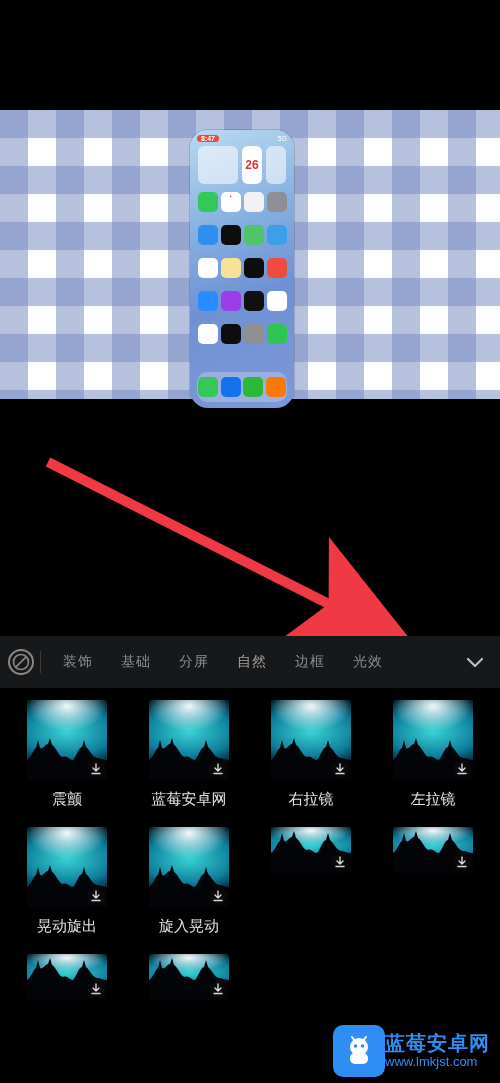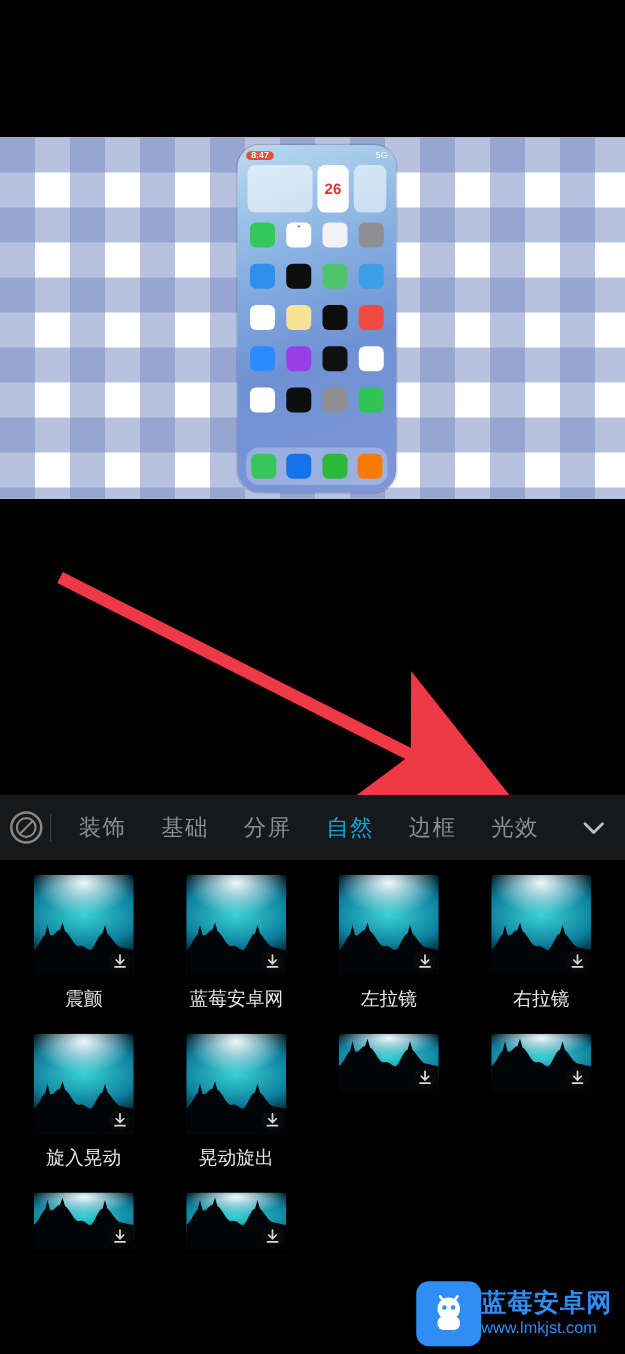--- a/index.html
+++ b/index.html
@@ -12,21 +12,21 @@
     
     .gingham {
       position:absolute; inset:0;
       background:
         linear-gradient(to right, rgba(123,143,196,.55) 50%, rgba(255,255,255,0) 50%) 0 0 / 56px 56px,
         linear-gradient(to bottom, rgba(123,143,196,.55) 50%, rgba(255,255,255,0) 50%) 0 0 / 56px 56px,
         #fff;
       filter: blur(.3px);
     }
     
-    .phone { position:absolute; left:190px; top:6px; width:127px; height:278px; border-radius:18px;
+    .phone { position:absolute; left:190px; top:20px; width:104px; height:278px; border-radius:18px;
       background:linear-gradient(160deg,#badaf0 0%,#84aee0 35%,#6f91d4 60%,#7e97d8 100%); box-shadow:0 0 0 1px rgba(0,0,0,.15);}
     .phone-status {position:absolute;top:4px;left:7px;right:7px;height:9px;display:flex;justify-content:space-between;align-items:center;font-size:7px;color:#fff;}
     .phone-status .rec{background:#e94b3c;border-radius:6px;padding:0 4px;font-weight:600}
     .widgets{position:absolute;top:16px;left:8px;right:8px;height:38px;display:flex;gap:4px;}
     .widgets div{flex:1;background:rgba(255,255,255,.7);border-radius:6px;display:flex;align-items:center;justify-content:center;font-size:8px;color:#333;}
     .apps {position:absolute;top:60px;left:5px;right:5px;bottom:44px;display:grid;grid-template-columns:repeat(4,1fr);grid-auto-rows:29px;gap:4px 2px;padding:2px;}
     .app{width:20px;height:20px;border-radius:5px;margin:0 auto;position:relative;}
     .app::after{content:"";position:absolute;top:22px;left:-4px;right:-4px;height:6px;font-size:5px;color:#fff;text-align:center;}
     .dock{position:absolute;bottom:6px;left:7px;right:7px;height:30px;background:rgba(255,255,255,.25);border-radius:10px;display:flex;justify-content:space-around;align-items:center;}
     .dock .app{width:20px;height:20px;border-radius:5px;}
@@ -34,22 +34,22 @@
 
     
     .arrow-svg{position:absolute;top:450px;left:40px;width:430px;height:220px;pointer-events:none;}
 
     
     .tabs-row { position:absolute; top:636px; left:0; width:500px; height:52px; background:#171819; display:flex; align-items:center; padding:0 8px;}
     .none-icon{width:26px;height:26px;border:2px solid #888;border-radius:50%;display:flex;align-items:center;justify-content:center;margin-right:6px;flex:0 0 auto;}
     .none-icon svg{width:20px;height:20px;}
     .divider{width:1px;height:22px;background:#393b3d;margin-right:8px;}
     .tabs{flex:1;display:flex;gap:0;}
-    .tab{flex:0 0 auto; padding:0 14px;font-size:18px;color:#8c8e90;letter-spacing:1px;text-align:center;}
-    .tab.active{color:#0ea5e9;}
+    .tab{flex:0 0 auto; padding:0 14px;font-size:14px;color:#8c8e90;letter-spacing:1px;text-align:center;}
+    .tab.active{color:#a3a3a3;}
     .collapse{flex:0 0 auto;width:34px;height:34px;display:flex;align-items:center;justify-content:center;color:#bcbdbf;margin-left:auto;}
 
     
     .grid{position:absolute;top:700px;left:0;width:500px;padding:0 24px;display:grid;grid-template-columns:repeat(4,1fr);column-gap:36px;row-gap:18px;}
     .cell{display:flex;flex-direction:column;align-items:center;}
     .thumb{width:80px;height:80px;border-radius:2px;position:relative;overflow:hidden;
       background:
         radial-gradient(ellipse 70% 45% at 50% 8%, rgba(255,255,255,.95), rgba(255,255,255,0) 70%),
         radial-gradient(ellipse 110% 60% at 50% 40%, #39d2d4 0%, #0d7f9c 50%, #03202b 78%),
         linear-gradient(#000,#000);
@@ -186,60 +186,60 @@
         <div class="thumb">
           <svg viewBox="0 0 80 42" preserveAspectRatio="none">
             <path d="M0,42 L0,22 C4,20 7,10 9,10 L11,2 L13,10 C16,12 18,6 21,6 L23,0 L25,7 C29,9 32,19 36,19 C40,17 42,22 46,22 C49,19 52,9 55,9 L57,2 L59,9 C62,11 66,20 70,20 C73,20 76,22 80,22 L80,42 Z" fill="#020408"></path>
           </svg>
           <div class="dlbadge">
             <svg viewBox="0 0 12 12">
               <path d="M6 1v7M3 5l3 3 3-3M2 10.5h8" stroke="#d8d9da" stroke-width="1.4" fill="none" stroke-linecap="round" stroke-linejoin="round"></path>
             </svg>
           </div>
         </div>
+        <div class="elabel">右拉镜</div>
+      </div>
+      <div class="cell">
+        <div class="thumb">
+          <svg viewBox="0 0 80 42" preserveAspectRatio="none">
+            <path d="M0,42 L0,22 C4,20 7,10 9,10 L11,2 L13,10 C16,12 18,6 21,6 L23,0 L25,7 C29,9 32,19 36,19 C40,17 42,22 46,22 C49,19 52,9 55,9 L57,2 L59,9 C62,11 66,20 70,20 C73,20 76,22 80,22 L80,42 Z" fill="#020408"></path>
+          </svg>
+          <div class="dlbadge">
+            <svg viewBox="0 0 12 12">
+              <path d="M6 1v7M3 5l3 3 3-3M2 10.5h8" stroke="#d8d9da" stroke-width="1.4" fill="none" stroke-linecap="round" stroke-linejoin="round"></path>
+            </svg>
+          </div>
+        </div>
         <div class="elabel">左拉镜</div>
       </div>
       <div class="cell">
         <div class="thumb">
           <svg viewBox="0 0 80 42" preserveAspectRatio="none">
             <path d="M0,42 L0,22 C4,20 7,10 9,10 L11,2 L13,10 C16,12 18,6 21,6 L23,0 L25,7 C29,9 32,19 36,19 C40,17 42,22 46,22 C49,19 52,9 55,9 L57,2 L59,9 C62,11 66,20 70,20 C73,20 76,22 80,22 L80,42 Z" fill="#020408"></path>
           </svg>
           <div class="dlbadge">
             <svg viewBox="0 0 12 12">
               <path d="M6 1v7M3 5l3 3 3-3M2 10.5h8" stroke="#d8d9da" stroke-width="1.4" fill="none" stroke-linecap="round" stroke-linejoin="round"></path>
             </svg>
           </div>
         </div>
-        <div class="elabel">右拉镜</div>
+        <div class="elabel">晃动旋出</div>
       </div>
       <div class="cell">
         <div class="thumb">
           <svg viewBox="0 0 80 42" preserveAspectRatio="none">
             <path d="M0,42 L0,22 C4,20 7,10 9,10 L11,2 L13,10 C16,12 18,6 21,6 L23,0 L25,7 C29,9 32,19 36,19 C40,17 42,22 46,22 C49,19 52,9 55,9 L57,2 L59,9 C62,11 66,20 70,20 C73,20 76,22 80,22 L80,42 Z" fill="#020408"></path>
           </svg>
           <div class="dlbadge">
             <svg viewBox="0 0 12 12">
               <path d="M6 1v7M3 5l3 3 3-3M2 10.5h8" stroke="#d8d9da" stroke-width="1.4" fill="none" stroke-linecap="round" stroke-linejoin="round"></path>
             </svg>
           </div>
         </div>
         <div class="elabel">旋入晃动</div>
-      </div>
-      <div class="cell">
-        <div class="thumb">
-          <svg viewBox="0 0 80 42" preserveAspectRatio="none">
-            <path d="M0,42 L0,22 C4,20 7,10 9,10 L11,2 L13,10 C16,12 18,6 21,6 L23,0 L25,7 C29,9 32,19 36,19 C40,17 42,22 46,22 C49,19 52,9 55,9 L57,2 L59,9 C62,11 66,20 70,20 C73,20 76,22 80,22 L80,42 Z" fill="#020408"></path>
-          </svg>
-          <div class="dlbadge">
-            <svg viewBox="0 0 12 12">
-              <path d="M6 1v7M3 5l3 3 3-3M2 10.5h8" stroke="#d8d9da" stroke-width="1.4" fill="none" stroke-linecap="round" stroke-linejoin="round"></path>
-            </svg>
-          </div>
-        </div>
-        <div class="elabel">晃动旋出</div>
       </div>
       <div class="cell cut">
         <div class="thumb">
           <svg viewBox="0 0 80 42" preserveAspectRatio="none">
             <path d="M0,42 L0,22 C4,20 7,10 9,10 L11,2 L13,10 C16,12 18,6 21,6 L23,0 L25,7 C29,9 32,19 36,19 C40,17 42,22 46,22 C49,19 52,9 55,9 L57,2 L59,9 C62,11 66,20 70,20 C73,20 76,22 80,22 L80,42 Z" fill="#020408"></path>
           </svg>
           <div class="dlbadge">
             <svg viewBox="0 0 12 12">
               <path d="M6 1v7M3 5l3 3 3-3M2 10.5h8" stroke="#d8d9da" stroke-width="1.4" fill="none" stroke-linecap="round" stroke-linejoin="round"></path>
             </svg>

